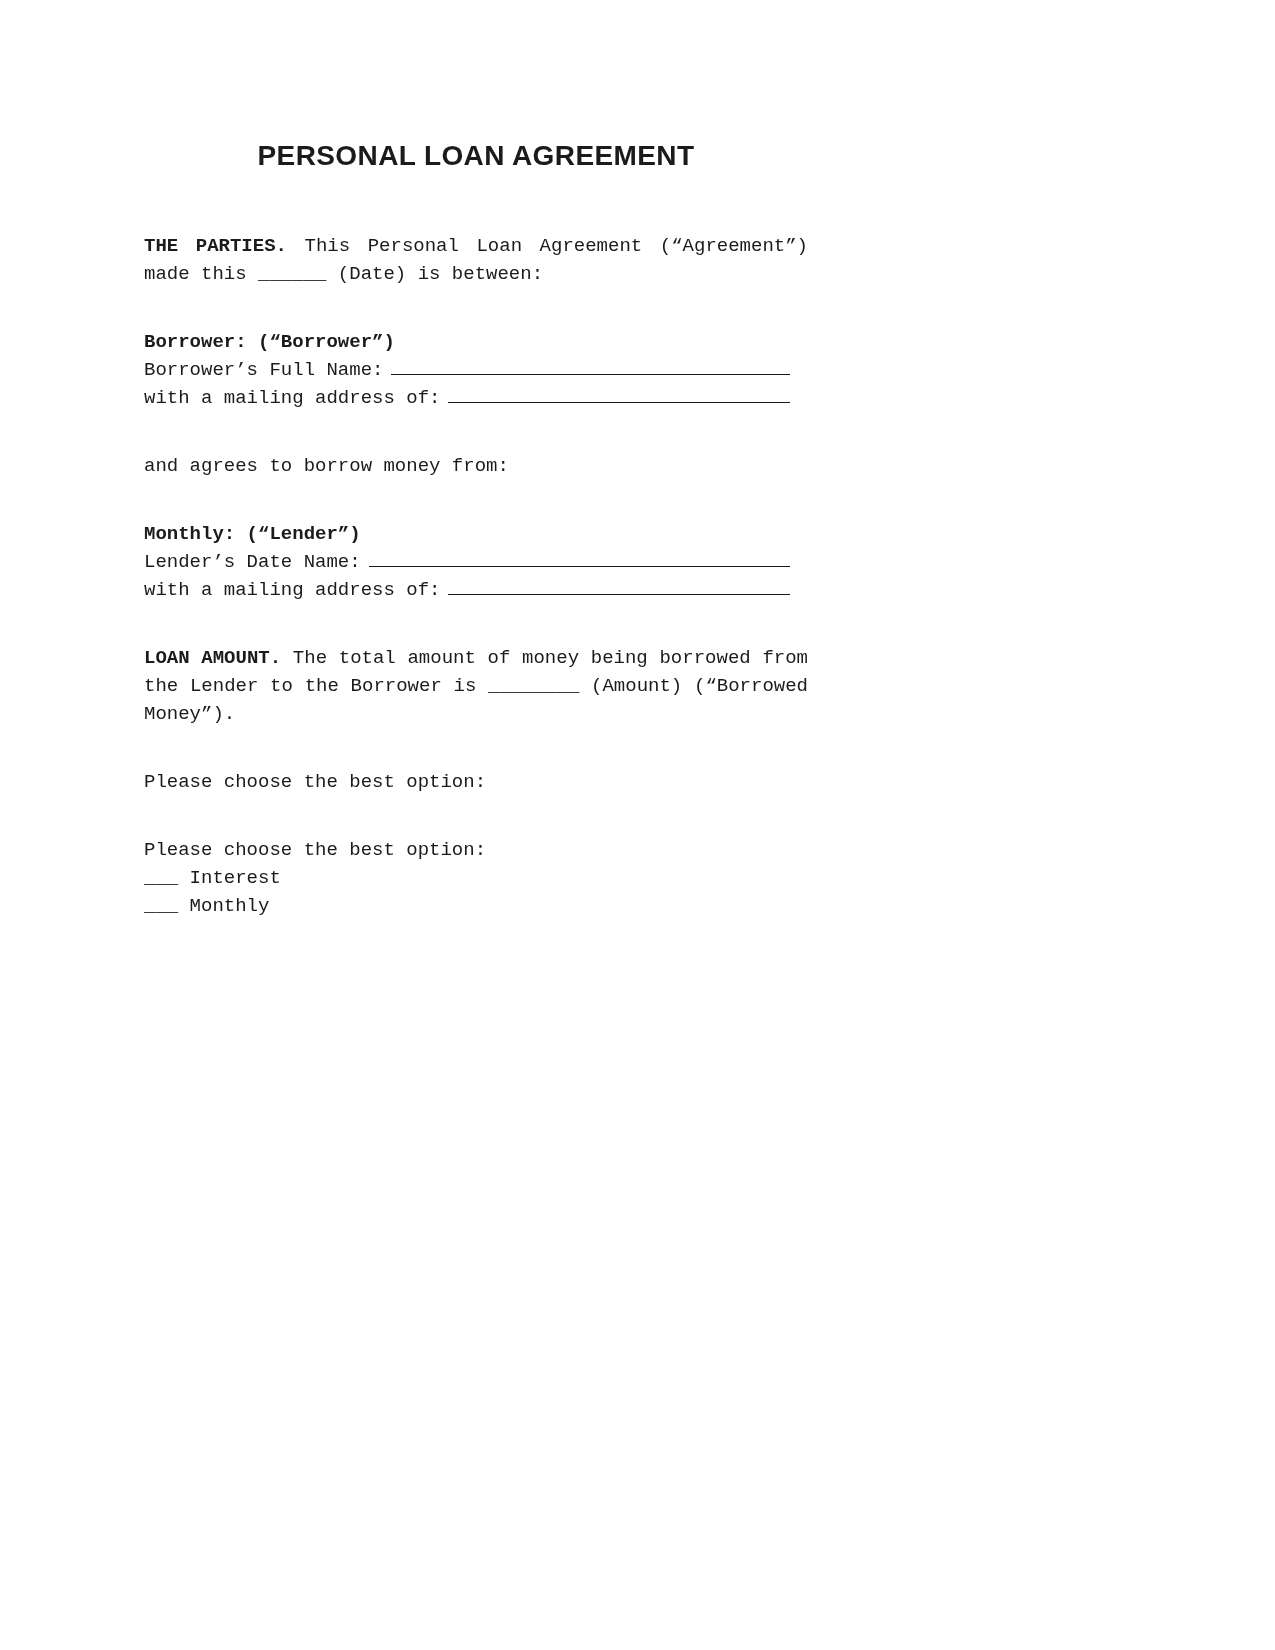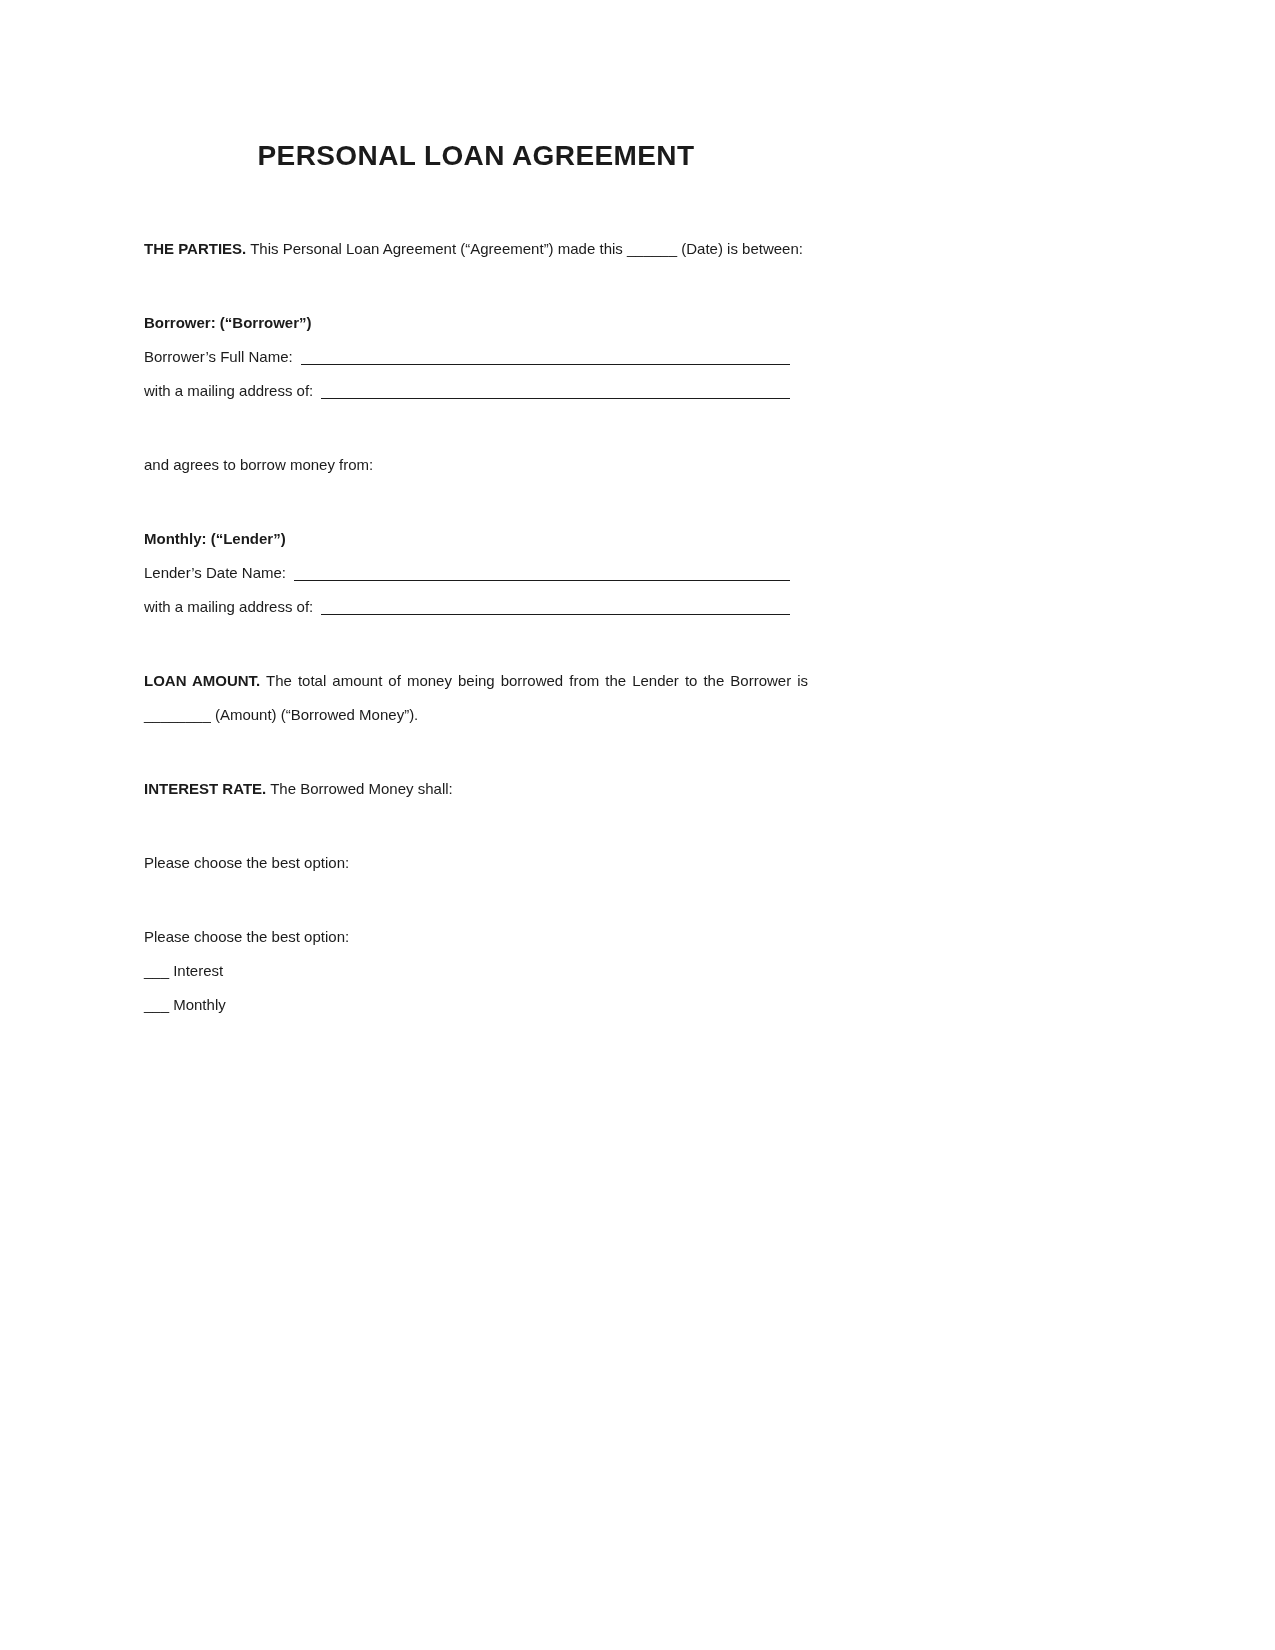--- a/index.html
+++ b/index.html
@@ -20,22 +20,23 @@
   .doc-title {
     font-size: 28px;
     line-height: 32px;
     font-weight: bold;
     text-align: center;
     letter-spacing: 0.4px;
     margin-bottom: 60px;
   }
   .block { margin-bottom: 40px; }
   .para, .line {
-    font-size: 15px;
-    line-height: 34px;
+    font-size: 19px;
+    line-height: 28px;
+    font-family: Liberation Mono, monospace;
   }
   .justify { text-align: justify; text-justify: inter-word; }
   .bold { font-weight: bold; }
   .fill-line { display: flex; }
   .fill-line .label { white-space: nowrap; }
   .blank {
     flex: 1 1 auto;
     align-self: flex-end;
     height: 0;
     margin: 0 18px 9px 8px;
@@ -73,21 +74,20 @@
       <span class="blank"></span>
     </div>
     <div class="line fill-line">
       <span class="label">with a mailing address of:</span>
       <span class="blank"></span>
     </div>
   </div>
 
   <p class="para justify block"><span class="bold">LOAN AMOUNT.</span> <span>The total amount of money being borrowed from the Lender to the Borrower is ________ (Amount) (“Borrowed Money”).</span></p>
 
-  <p class="para block"><span class="bold">INTEREST RATE.</span> <span>The Borrowed Money shall:</span></p>
 
   <p class="para block">Please choose the best option:</p>
 
 
   <div class="options">
     <div class="line">Please choose the best option:</div>
     <div class="line">___ Interest</div>
     <div class="line">___ Monthly</div>
   </div>
 

